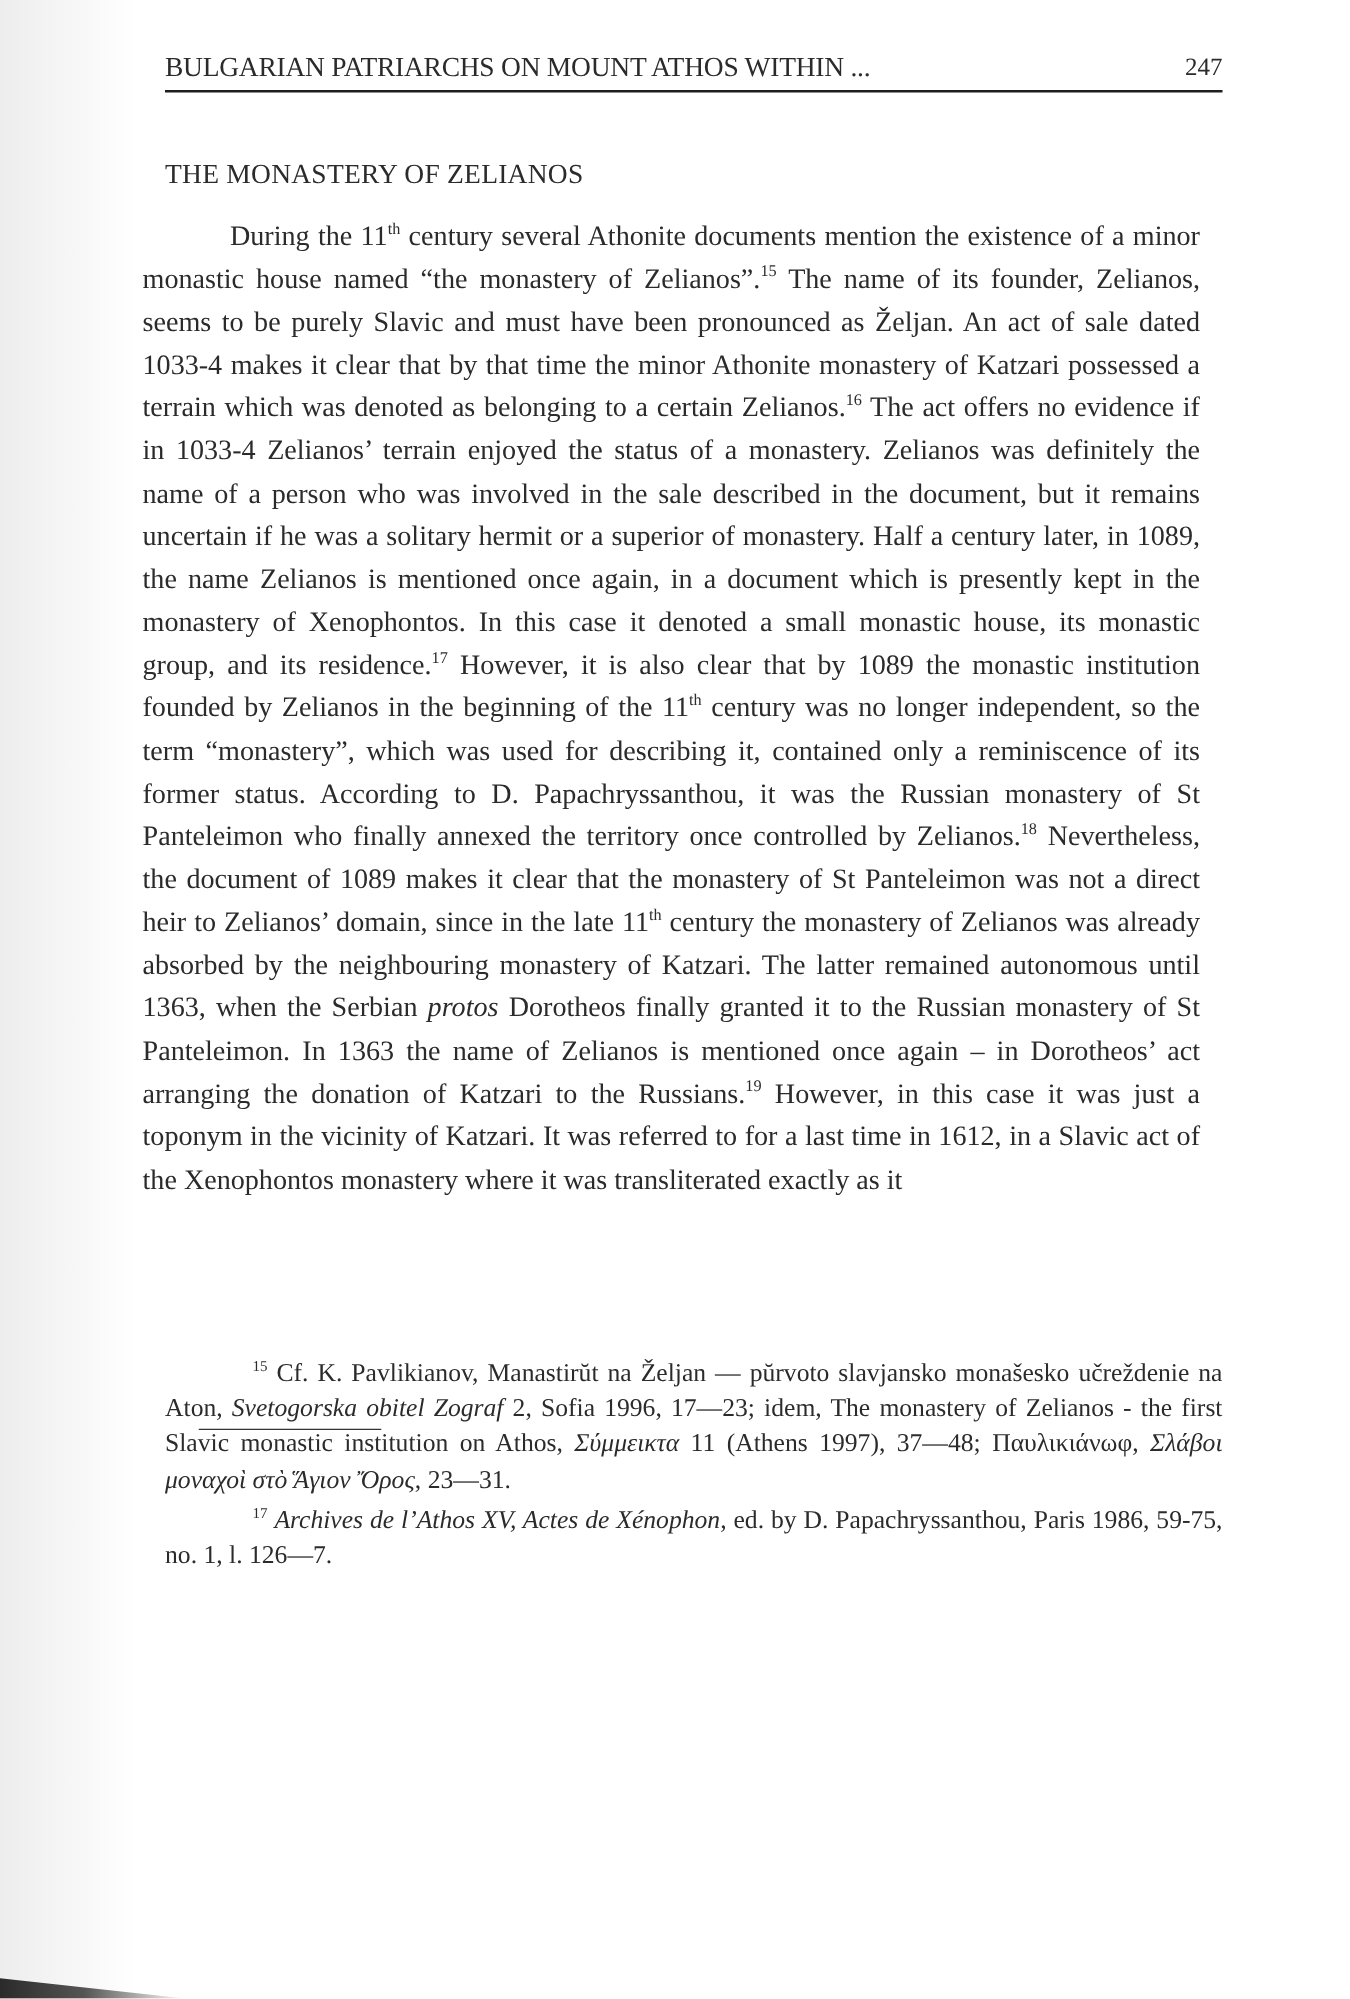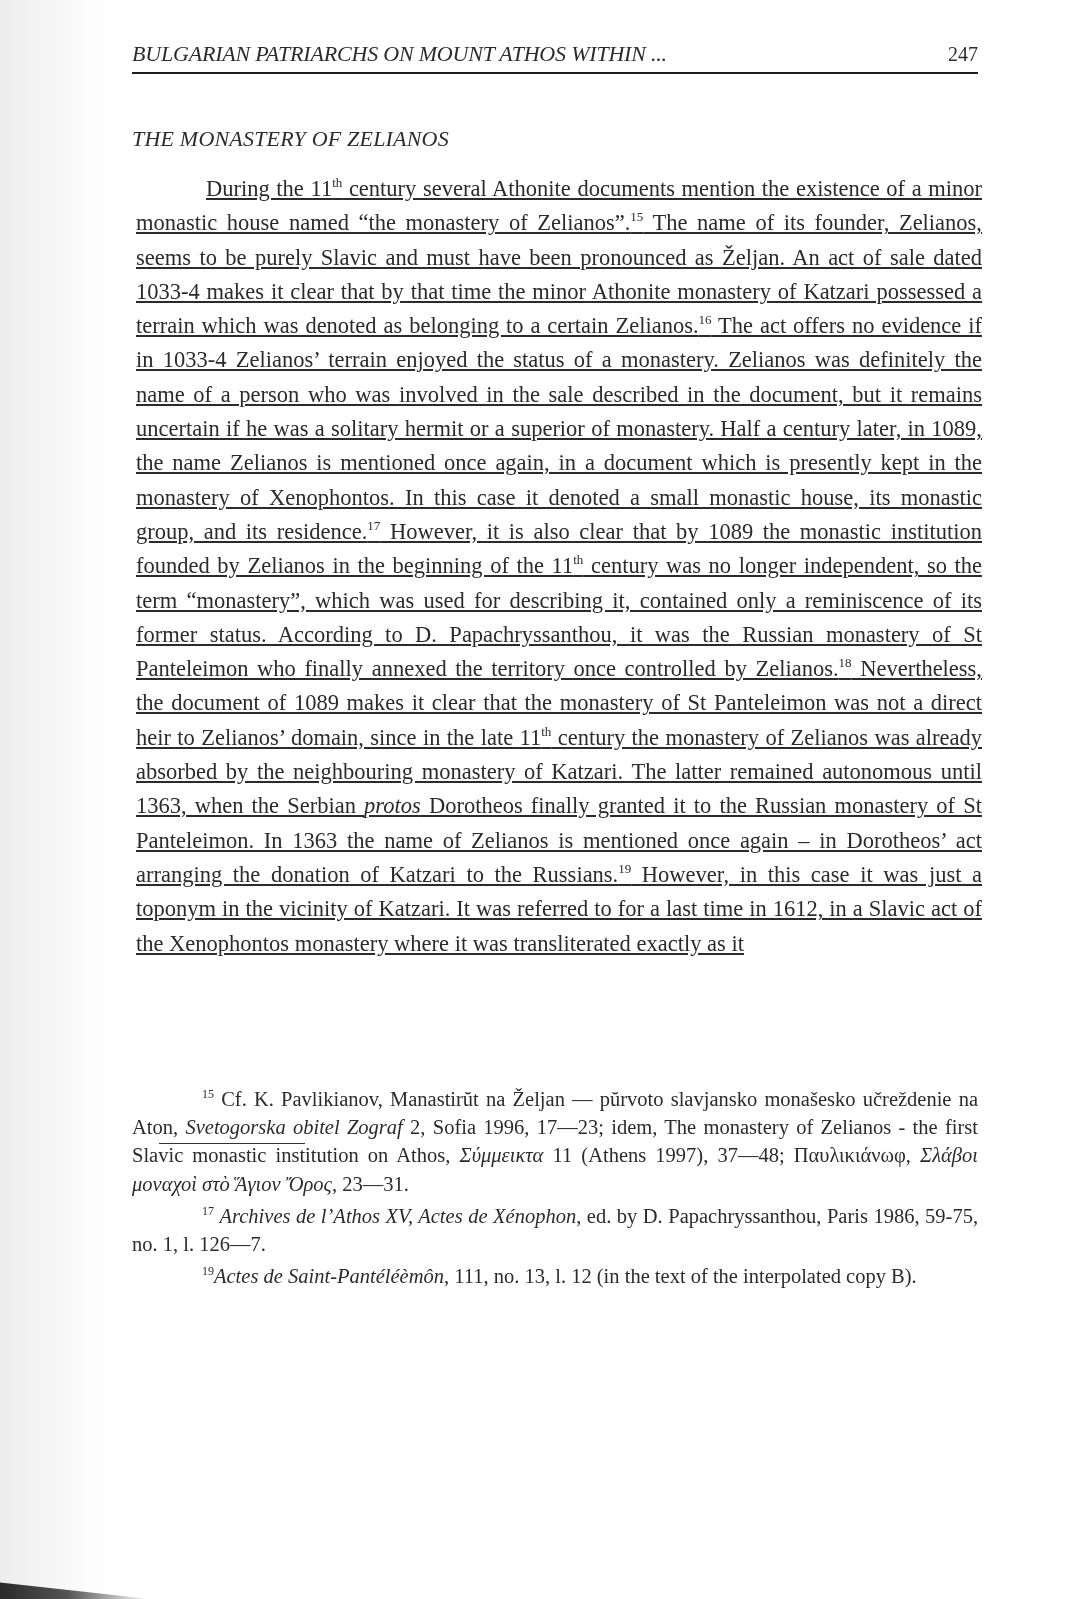--- a/index.html
+++ b/index.html
@@ -39,42 +39,40 @@
       border-bottom: 2.5px solid #1e1e1e;
       display: flex;
       justify-content: space-between;
       align-items: flex-end;
       font-size: 22px;
       line-height: 28px;
       padding-bottom: 4px;
       box-sizing: border-box;
     }
     .running-title {
-      font-style: italic;
       letter-spacing: -0.2px;
     }
     .page-number {
       font-size: 20px;
     }
     .section-heading {
       position: absolute;
       left: 132px;
       top: 126px;
       font-size: 22px;
       letter-spacing: 0.2px;
     }
     .body-text {
       position: absolute;
-      left: 136px;
+      left: 114px;
       top: 172px;
       width: 846px;
       font-size: 22.5px;
       line-height: 34.3px;
       text-align: justify;
-      text-decoration: underline;
     }
     .body-text p {
       margin: 0;
       text-indent: 70px;
     }
     sup {
       font-size: 13px;
       line-height: 0;
       vertical-align: 9px;
     }
@@ -109,25 +107,24 @@
 <body>
 
 <div class="page-shadow-left"></div>
 <div class="page-shadow-corner"></div>
 
 <header class="running-head">
   <span class="running-title">BULGARIAN PATRIARCHS ON MOUNT ATHOS WITHIN ...</span>
   <span class="page-number">247</span>
 </header>
 
-<h2 class="section-heading" style="margin:0;font-weight:normal;font-style:italic;">THE MONASTERY OF ZELIANOS</h2>
+<h2 class="section-heading" style="margin:0;font-weight:normal;">THE MONASTERY OF ZELIANOS</h2>
 
 <div class="body-text" id="body-text">
     <p><span>During the 11</span><sup>th</sup><span> century several Athonite documents mention the existence of a minor monastic house named “the monastery of Zelianos”.</span><sup>15</sup><span> The name of its founder, Zelianos, seems to be purely Slavic and must have been pronounced as Željan. An act of sale dated 1033-4 makes it clear that by that time the minor Athonite monastery of Katzari possessed a terrain which was denoted as belonging to a certain Zelianos.</span><sup>16</sup><span> The act offers no evidence if in 1033-4 Zelianos’ terrain enjoyed the status of a monastery. Zelianos was definitely the name of a person who was involved in the sale described in the document, but it remains uncertain if he was a solitary hermit or a superior of monastery. Half a century later, in 1089, the name Zelianos is mentioned once again, in a document which is presently kept in the monastery of Xenophontos. In this case it denoted a small monastic house, its monastic group, and its residence.</span><sup>17</sup><span> However, it is also clear that by 1089 the monastic institution founded by Zelianos in the beginning of the 11</span><sup>th</sup><span> century was no longer independent, so the term “monastery”, which was used for describing it, contained only a reminiscence of its former status. According to D. Papachryssanthou, it was the Russian monastery of St Panteleimon who finally annexed the territory once controlled by Zelianos.</span><sup>18</sup><span> Nevertheless, the document of 1089 makes it clear that the monastery of St Panteleimon was not a direct heir to Zelianos’ domain, since in the late 11</span><sup>th</sup><span> century the monastery of Zelianos was already absorbed by the neighbouring monastery of Katzari. The latter remained autonomous until 1363, when the Serbian </span><em>protos</em><span> Dorotheos finally granted it to the Russian monastery of St Panteleimon. In 1363 the name of Zelianos is mentioned once again – in Dorotheos’ act arranging the donation of Katzari to the Russians.</span><sup>19</sup><span> However, in this case it was just a toponym in the vicinity of Katzari. It was referred to for a last time in 1612, in a Slavic act of the Xenophontos monastery where it was transliterated exactly as it</span></p>
   </div>
 
 <div class="fn-rule"></div>
 
 <div class="footnotes" id="footnotes">
     <p><sup>15</sup><span> Cf. K. Pavlikianov, Manastirŭt na Željan — pŭrvoto slavjansko monašesko učreždenie na Aton, </span><em>Svetogorska obitel Zograf</em><span> 2, Sofia 1996, 17—23; idem, The monastery of Zelianos - the first Slavic monastic institution on Athos, </span><em>Σύμμεικτα</em><span> 11 (Athens 1997), 37—48; Παυλικιάνωφ, </span><em>Σλάβοι μοναχοὶ στὸ Ἅγιον Ὄρος</em><span>, 23—31.</span></p>
     <p><sup>17</sup><span> </span><em>Archives de l’Athos XV, Actes de Xénophon</em><span>, ed. by D. Papachryssanthou, Paris 1986, 59-75, no. 1, l. 126—7.</span></p>
-    <p><sup>19</sup><em>Actes de Saint-Pantéléèmôn</em><span>, 111, no. 13, l. 12 (in the text of the interpolated copy B).</span></p>
   </div>
 
 </body></html>

